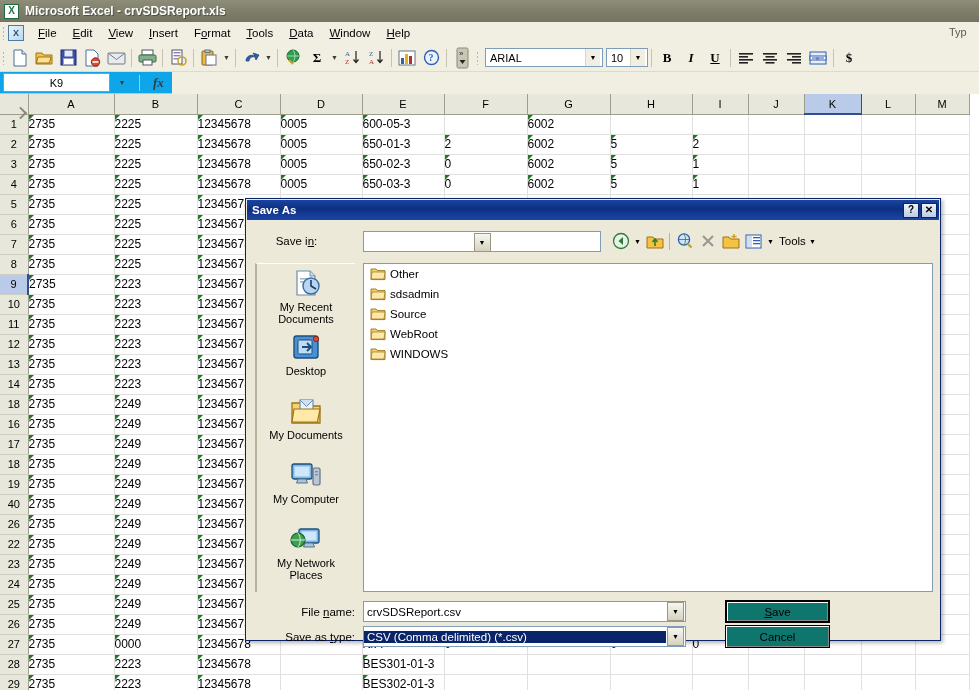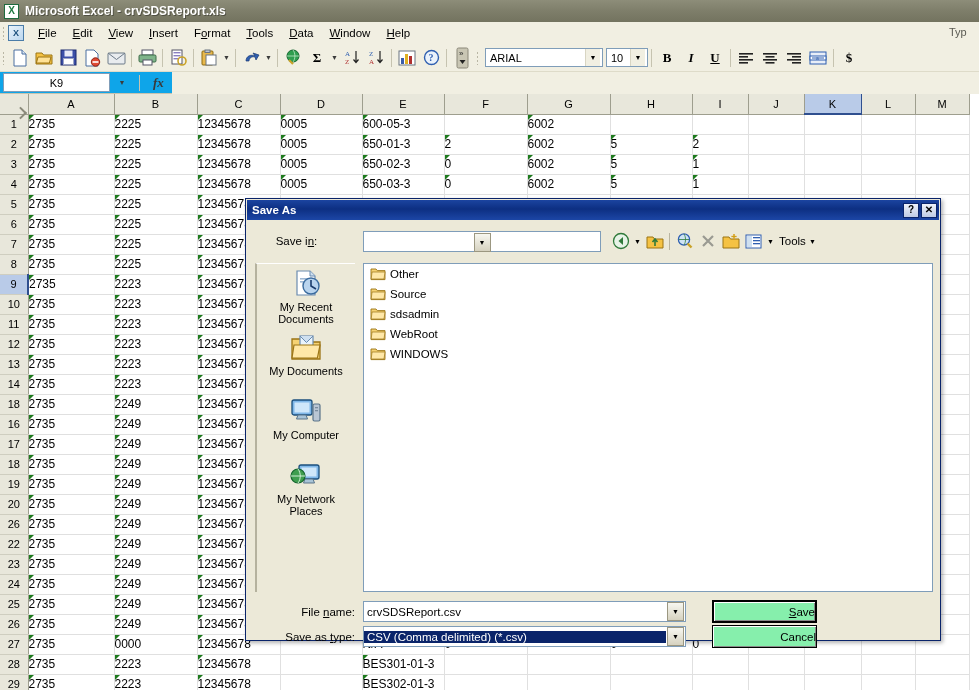--- a/index.html
+++ b/index.html
@@ -224,23 +224,23 @@
     position: absolute; left: 0; top: 378px; width: 100%;
   }
   .brow { display: flex; align-items: center; height: 25px; }
   .brow .lbl { width: 117px; text-align: right; padding-right: 8px;
     font-size: 11.5px; }
   .fname-combo { width: 323px; }
   .fname-combo.highlight .combo-sel {
     background: #0a246a; color: #fff;
   }
   .dlg-btn {
-    width: 105px; height: 23px; margin-left: 26px;
-    background: #86efac; border: 1px solid #000;
-    display: flex; align-items: center; justify-content: flex-end;
+    width: 105px; height: 23px; margin-left: 39px;
+    background: #0f766e; border: 1px solid #000;
+    display: flex; align-items: center; justify-content: center;
     font-size: 11.5px; cursor: default;
     box-shadow: inset 1px 1px 0 #fff, inset -1px -1px 0 #888;
   }
   .dlg-btn.default { border: 2px solid #000; }
   u.acc { text-decoration: underline; }
 </style>
 </head>
 <body>
 
 <div id="app">
@@ -783,21 +783,21 @@
             <td class="cell"></td>
             <td class="cell"></td>
             <td class="cell"></td>
             <td class="cell"></td>
             <td class="cell"></td>
             <td class="cell"></td>
             <td class="cell"></td>
             <td class="cell"></td>
           </tr>
           <tr>
-            <th class="rowhead">20</th>
+            <th class="rowhead">40</th>
             <td class="cell err">2735</td>
             <td class="cell err">2249</td>
             <td class="cell err">12345678</td>
             <td class="cell"></td>
             <td class="cell"></td>
             <td class="cell"></td>
             <td class="cell"></td>
             <td class="cell"></td>
             <td class="cell"></td>
             <td class="cell"></td>
@@ -1041,20 +1041,31 @@
                 </g>
                 <circle cx="21" cy="19" r="8" fill="#b9d4ee" stroke="#3a6b9e" stroke-width="1.4"></circle>
                 <path d="M21 13v6l5 3" fill="none" stroke="#1b3b6b" stroke-width="1.6"></path>
               </svg>
           </span>
           <span class="plbl">My Recent<br>Documents</span>
         </div>
         <div class="place">
           <span class="pico">
             <svg width="32" height="32" viewBox="0 0 32 32">
+                <rect x="4" y="5" width="24" height="22" rx="2.5" fill="#4a8fd4" stroke="#1b4f7c" stroke-width="1.4"></rect>
+                <rect x="8" y="9" width="14" height="14" rx="1.5" fill="#bfdcf5" stroke="#1b4f7c"></rect>
+                <path d="M12 16h8M17 12l4 4-4 4" fill="none" stroke="#1b4f7c" stroke-width="2"></path>
+                <circle cx="26" cy="8" r="2.6" fill="#e04a35" stroke="#8d2315"></circle>
+              </svg>
+          </span>
+          <span class="plbl">Desktop</span>
+        </div>
+        <div class="place">
+          <span class="pico">
+            <svg width="32" height="32" viewBox="0 0 32 32">
                 <path d="M2 8h10l2.6 3H30v17H2z" fill="#f5d273" stroke="#9b7415" stroke-width="1.3"></path>
                 <rect x="10" y="5" width="13" height="13" fill="#eaf4fb" stroke="#6b8cb0" stroke-width="1.2"></rect>
                 <path d="M10 5l6.5 6.5L23 5" fill="#cfe0f0" stroke="#6b8cb0"></path>
                 <path d="M4 14h26l-2.6 13H2z" fill="#ffe8a8" stroke="#9b7415" stroke-width="1.2"></path>
               </svg>
           </span>
           <span class="plbl">My Documents</span>
         </div>
         <div class="place">
           <span class="pico">
@@ -1092,28 +1103,28 @@
                   <path d="M1 2h5l1.3 1.6H15v9H1z" fill="#f5d273" stroke="#9b7415" stroke-width="0.9"></path>
                   <path d="M2 5h13l-1 7H1.2z" fill="#ffe8a8" stroke="#9b7415" stroke-width="0.7"></path>
                 </svg></span>
               <span class="fl-name">Other</span>
             </div>
             <div class="fl-row">
               <span class="folder-icon"><svg width="16" height="14" viewBox="0 0 16 14">
                   <path d="M1 2h5l1.3 1.6H15v9H1z" fill="#f5d273" stroke="#9b7415" stroke-width="0.9"></path>
                   <path d="M2 5h13l-1 7H1.2z" fill="#ffe8a8" stroke="#9b7415" stroke-width="0.7"></path>
                 </svg></span>
-              <span class="fl-name">Source</span>
+              <span class="fl-name">sdsadmin</span>
             </div>
             <div class="fl-row">
               <span class="folder-icon"><svg width="16" height="14" viewBox="0 0 16 14">
                   <path d="M1 2h5l1.3 1.6H15v9H1z" fill="#f5d273" stroke="#9b7415" stroke-width="0.9"></path>
                   <path d="M2 5h13l-1 7H1.2z" fill="#ffe8a8" stroke="#9b7415" stroke-width="0.7"></path>
                 </svg></span>
-              <span class="fl-name">sdsadmin</span>
+              <span class="fl-name">Source</span>
             </div>
             <div class="fl-row">
               <span class="folder-icon"><svg width="16" height="14" viewBox="0 0 16 14">
                   <path d="M1 2h5l1.3 1.6H15v9H1z" fill="#f5d273" stroke="#9b7415" stroke-width="0.9"></path>
                   <path d="M2 5h13l-1 7H1.2z" fill="#ffe8a8" stroke="#9b7415" stroke-width="0.7"></path>
                 </svg></span>
               <span class="fl-name">WebRoot</span>
             </div>
             <div class="fl-row">
               <span class="folder-icon"><svg width="16" height="14" viewBox="0 0 16 14">

